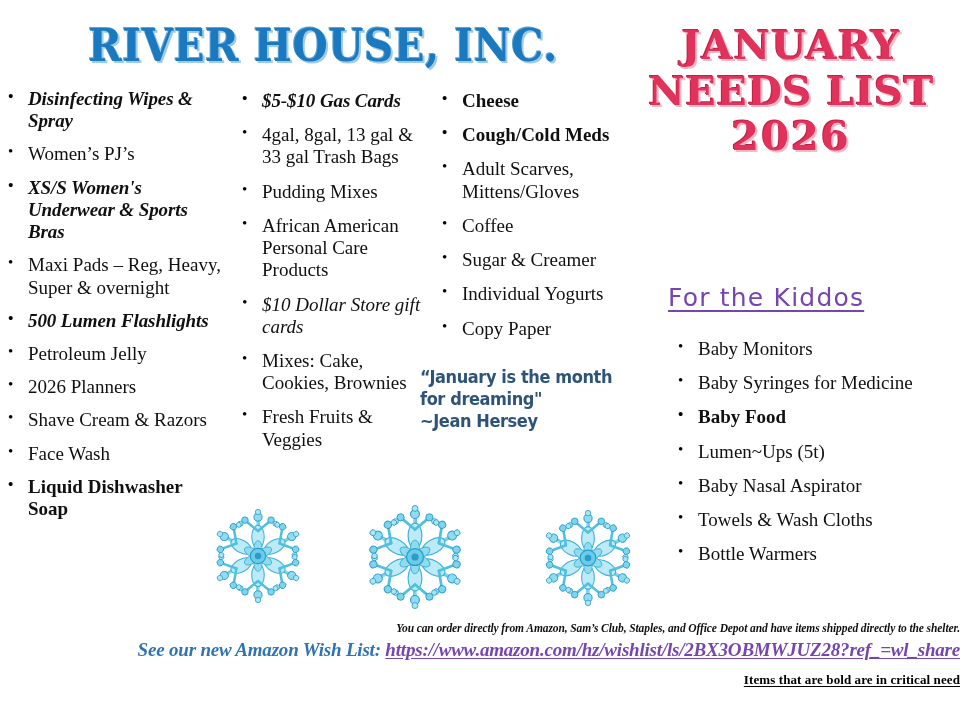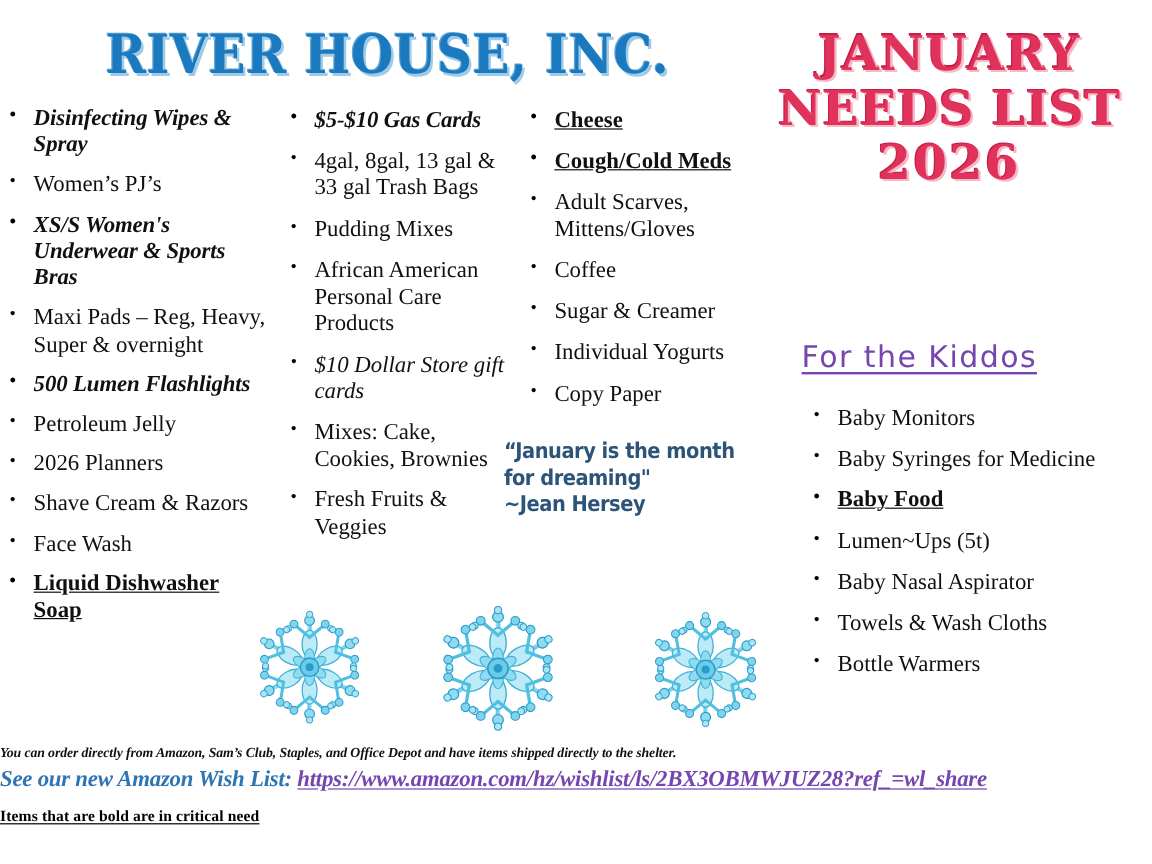--- a/index.html
+++ b/index.html
@@ -80,21 +80,21 @@
   }
   ul.needs > li::before {
     content: "\2022";
     position: absolute;
     left: 2px; top: -1px;
     font-size: 15px;
     line-height: 1.3;
     color: #000;
   }
   li.bi  { font-weight: bold; font-style: italic; letter-spacing: -0.1px; }
-  li.b   { font-weight: bold; text-decoration: underline; }
+  li.b   { font-weight: bold; }
   li.i   { font-style: italic; }
 
   #col1 {
     position: absolute;
     left: 6px; top: 88px;
     width: 216px;
   }
   #col1 > ul > li { margin-bottom: 11px; }
 
   #col2 {
@@ -133,21 +133,21 @@
     color: #2D5478;
     font-stretch: condensed;
     letter-spacing: -0.4px;
   }
   #quote .qline { display: block; }
 
   
   .snowflake { position: absolute; }
 
   
-  #footer { position: absolute; left: 0; top: 622px; width: 960px; text-align: left; }
+  #footer { position: absolute; left: 0; top: 622px; width: 960px; text-align: right; }
   #footer-line1 {
     font-size: 11.5px;
     font-style: italic;
     font-weight: bold;
     color: #101010;
     letter-spacing: -0.1px;
     margin-bottom: 5px;
   }
   #footer-line2 {
     font-size: 19px;

